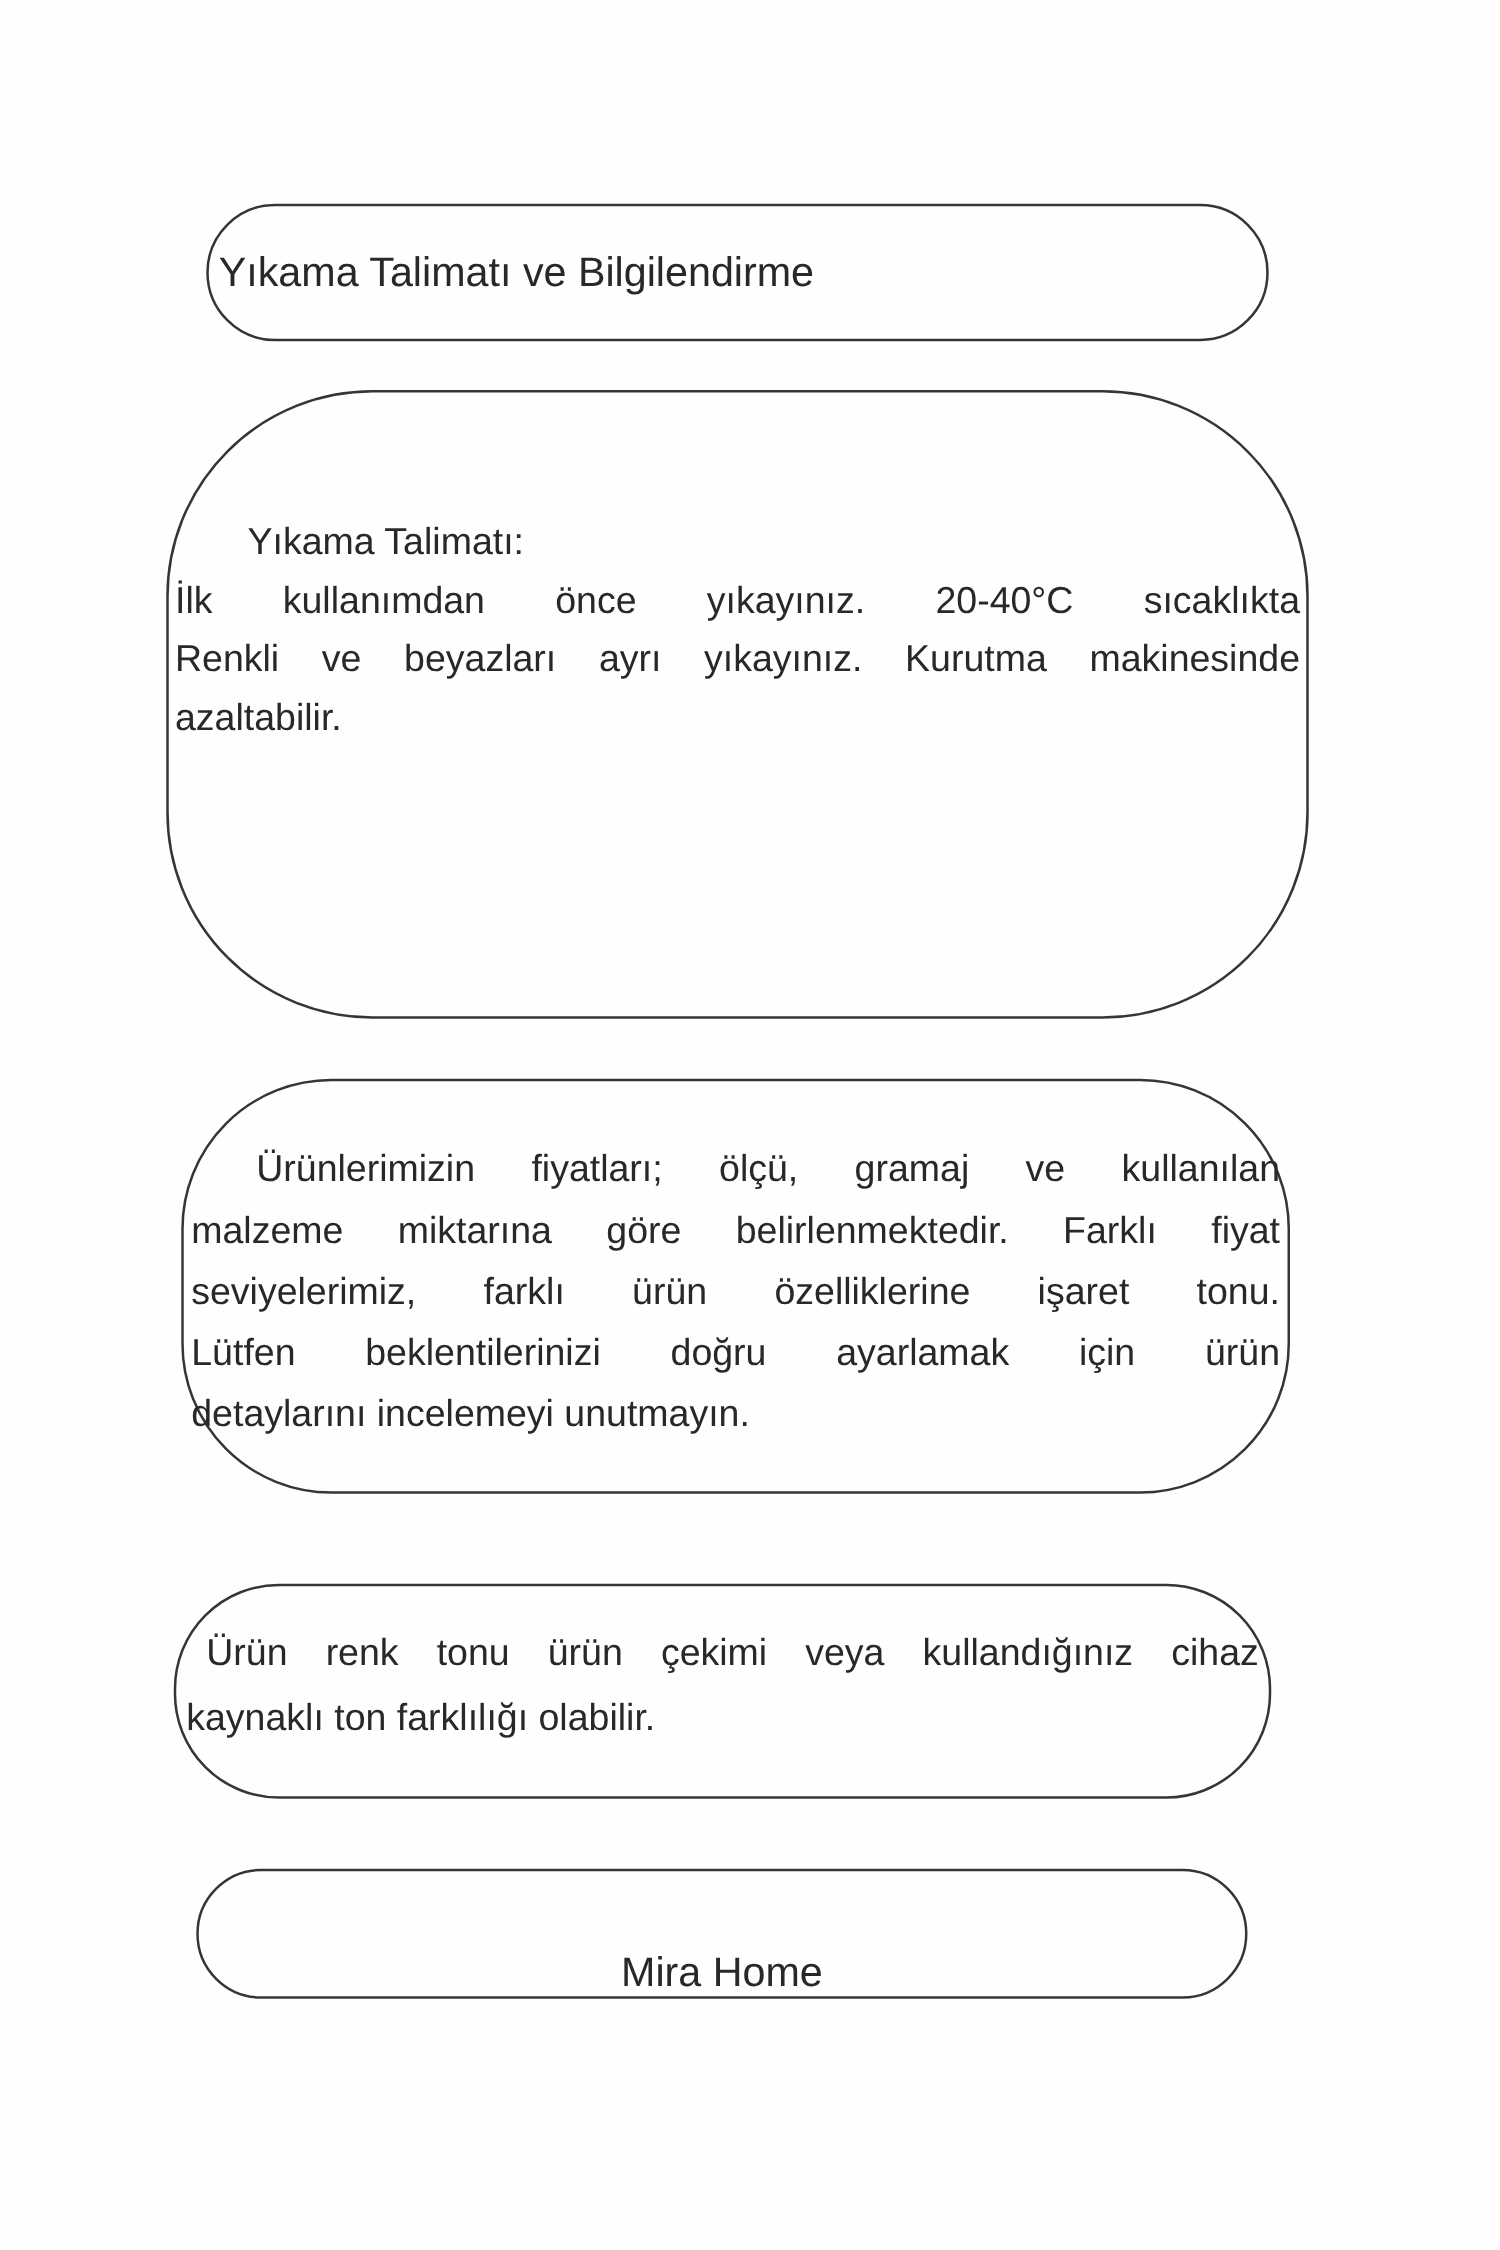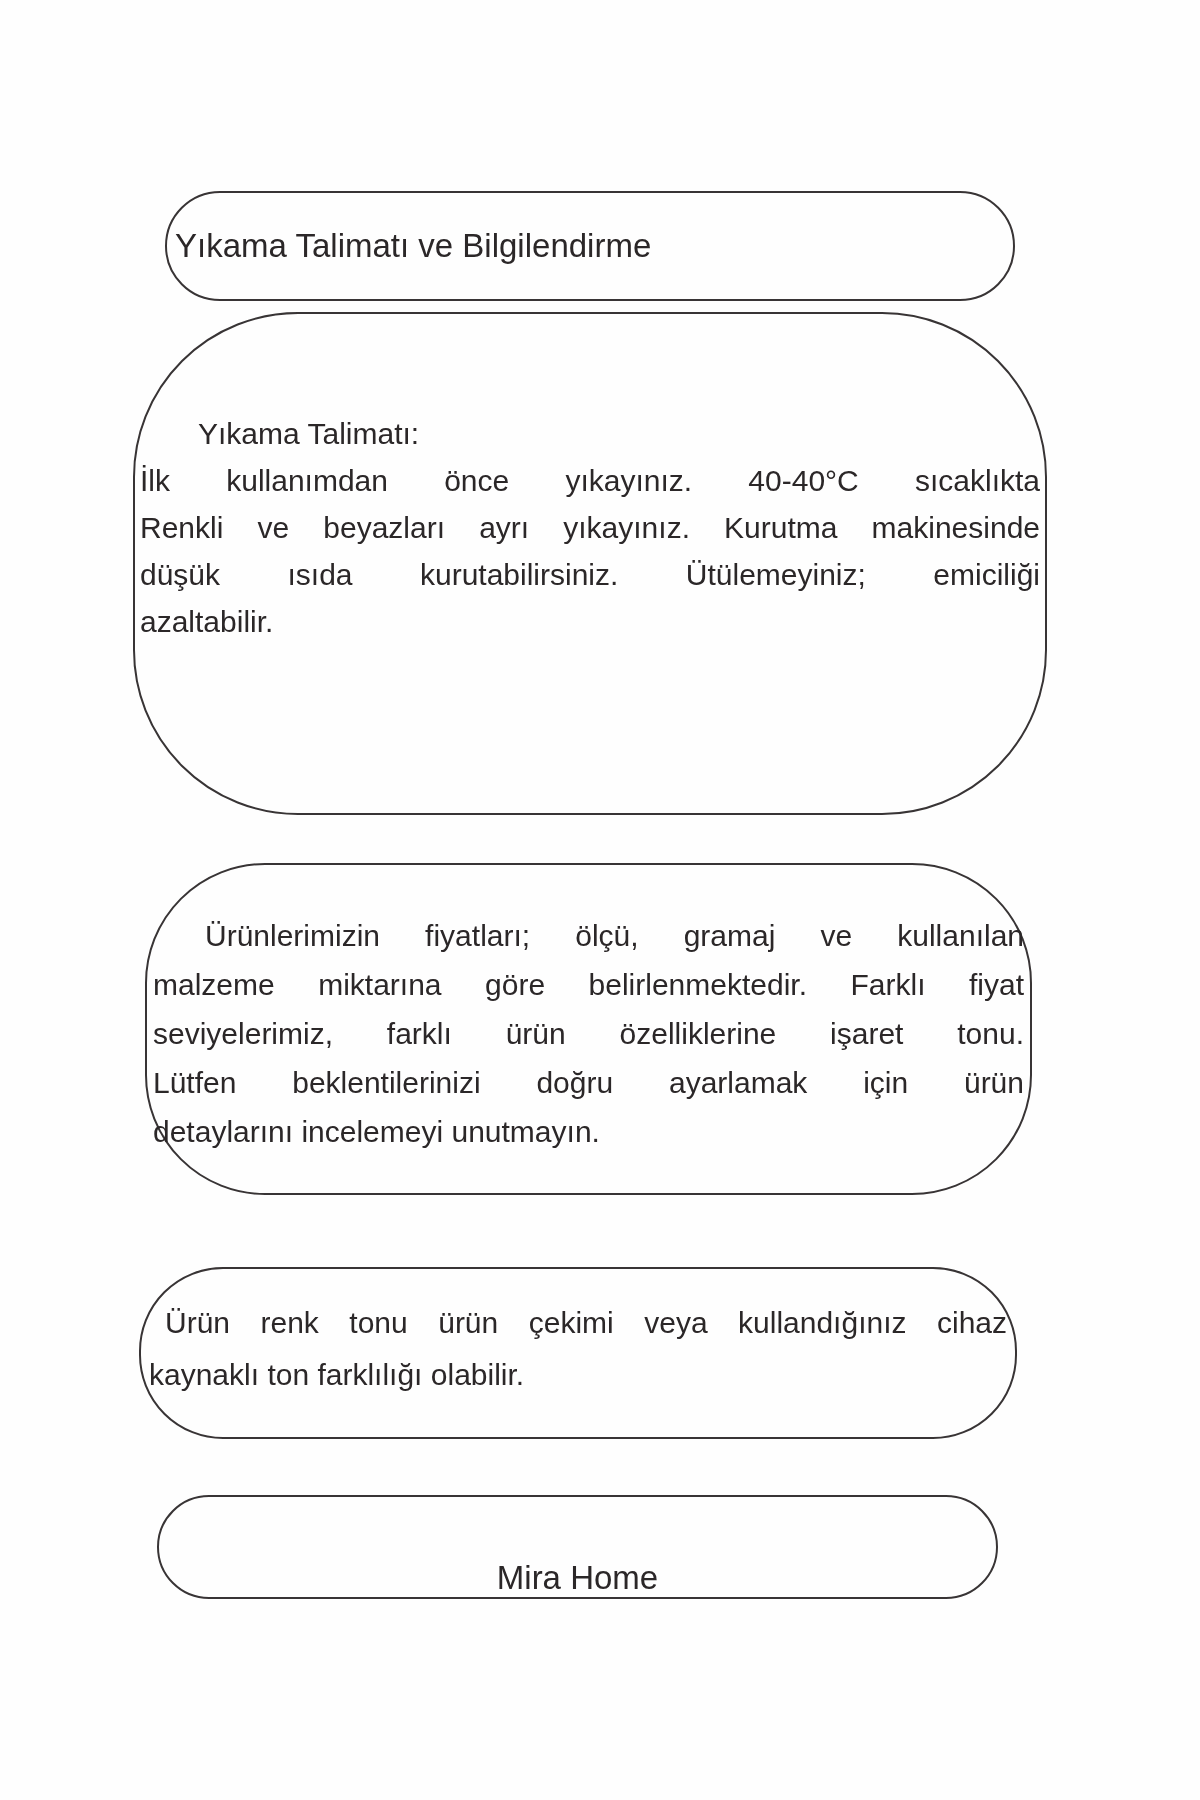--- a/index.html
+++ b/index.html
@@ -28,21 +28,20 @@
   }
   
   #title-box {
     left: 165px; top: 163px;
     width: 850px; height: 110px;
     border-radius: 55px;
     display: flex;
     align-items: center;
     padding-left: 8px;
     font-size: 33px;
-    margin-top: 28px;
   }
   
   #wash-box {
     left: 133px; top: 312px;
     width: 914px; height: 503px;
     border-radius: 165px;
     padding: 96px 5px 12px 5px;
     font-size: 30px;
     line-height: 47px;
   }
@@ -95,23 +94,22 @@
 
 <div class="page">
 
   <div class="box" id="title-box">
     <span>Yıkama Talimatı ve Bilgilendirme</span>
   </div>
 
   <div class="box" id="wash-box">
     <div class="heading">Yıkama Talimatı:</div>
     <div class="wash-body">
-        <div class="tline">İlk kullanımdan önce yıkayınız. 40-40°C sıcaklıkta</div>
+        <div class="tline">İlk kullanımdan önce yıkayınız. 20-40°C sıcaklıkta</div>
         <div class="tline">Renkli ve beyazları ayrı yıkayınız. Kurutma makinesinde</div>
-        <div class="tline">düşük ısıda kurutabilirsiniz. Ütülemeyiniz; emiciliği</div>
         <div class="tline">azaltabilir.</div>
       </div>
   </div>
 
   <div class="box" id="price-box">
     <div class="price-body">
         <div class="tline">Ürünlerimizin fiyatları; ölçü, gramaj ve kullanılan</div>
         <div class="tline">malzeme miktarına göre belirlenmektedir. Farklı fiyat</div>
         <div class="tline">seviyelerimiz, farklı ürün özelliklerine işaret tonu.</div>
         <div class="tline">Lütfen beklentilerinizi doğru ayarlamak için ürün</div>

